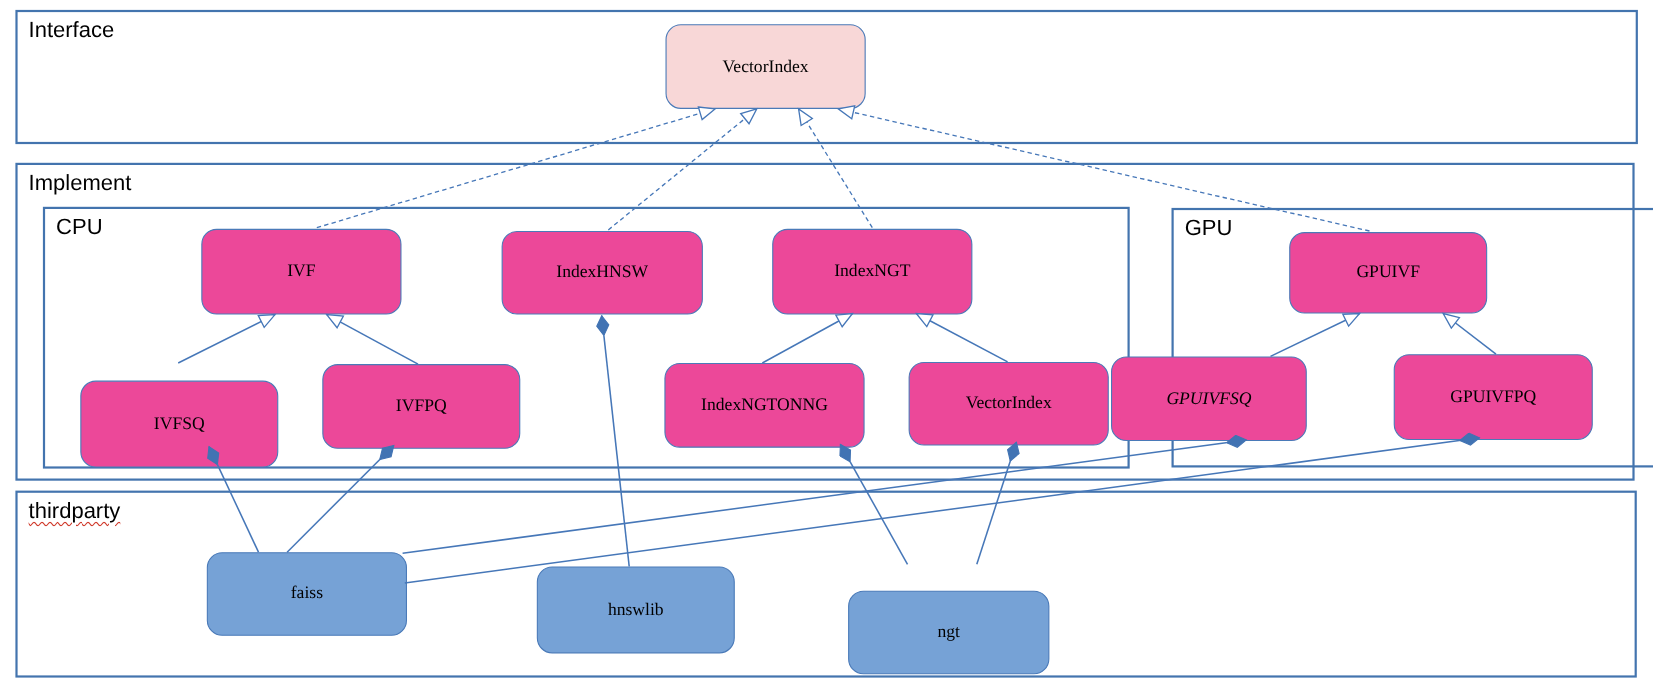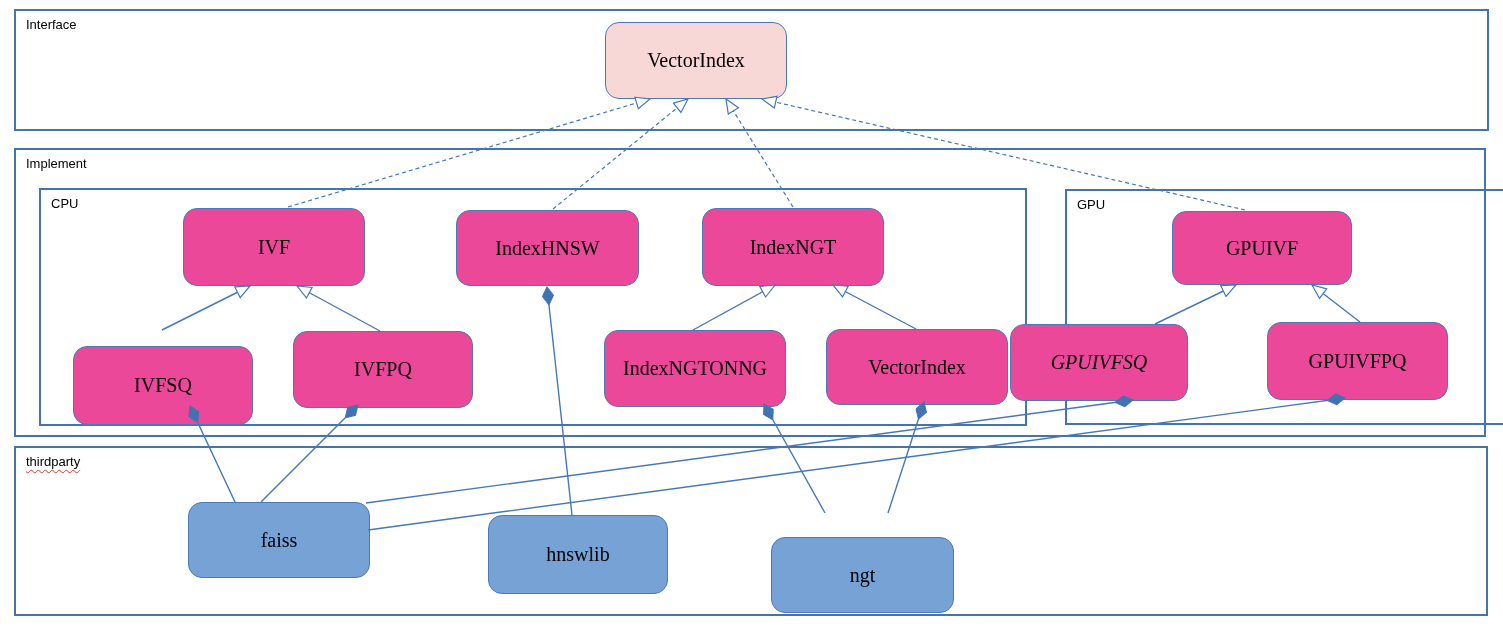--- a/index.html
+++ b/index.html
@@ -1,24 +1,24 @@
 <!DOCTYPE html>
 <html><head>
 <meta charset="utf-8">
 <style>
   html,body{margin:0;padding:0;background:#ffffff;}
   .canvas{position:relative;width:1503px;height:628px;background:#ffffff;overflow:hidden;
           font-family:"Liberation Sans", sans-serif;}
   .container{position:absolute;border:2px solid #4374ae;background:transparent;z-index:1;}
-  .container-label{position:absolute;left:10px;top:6px;font-size:13px;color:#000;
+  .container-label{position:absolute;left:10px;top:6px;font-size:20px;color:#000;
           font-family:"Liberation Sans", sans-serif;}
   .squiggle .container-label{text-decoration:underline wavy #d03a2b 1px;text-underline-offset:3px;}
   .node{position:absolute;border:1.5px solid #4a7ab8;border-radius:14px;z-index:2;
         display:flex;align-items:center;justify-content:center;
-        font-family:"Liberation Serif", serif;font-size:20px;color:#000;}
+        font-family:"Liberation Serif", serif;font-size:16px;color:#000;}
   .node.green{background:#ec4899;}
   .node.pink{background:#f8d7d7;}
   .node.blue{background:#76a2d6;}
   svg.edges{position:absolute;left:0;top:0;z-index:3;pointer-events:none;}
 
   
   #c-interface {left:14px; top:9px;  width:1471px;height:118px;}
   #c-implement {left:14px; top:148px;width:1468px;height:285px;}
   #c-cpu       {left:39px; top:188px;width:984px; height:234px;}
   #c-gpu       {left:1065px;top:189px;width:423px;height:232px;padding-left:24px;}

